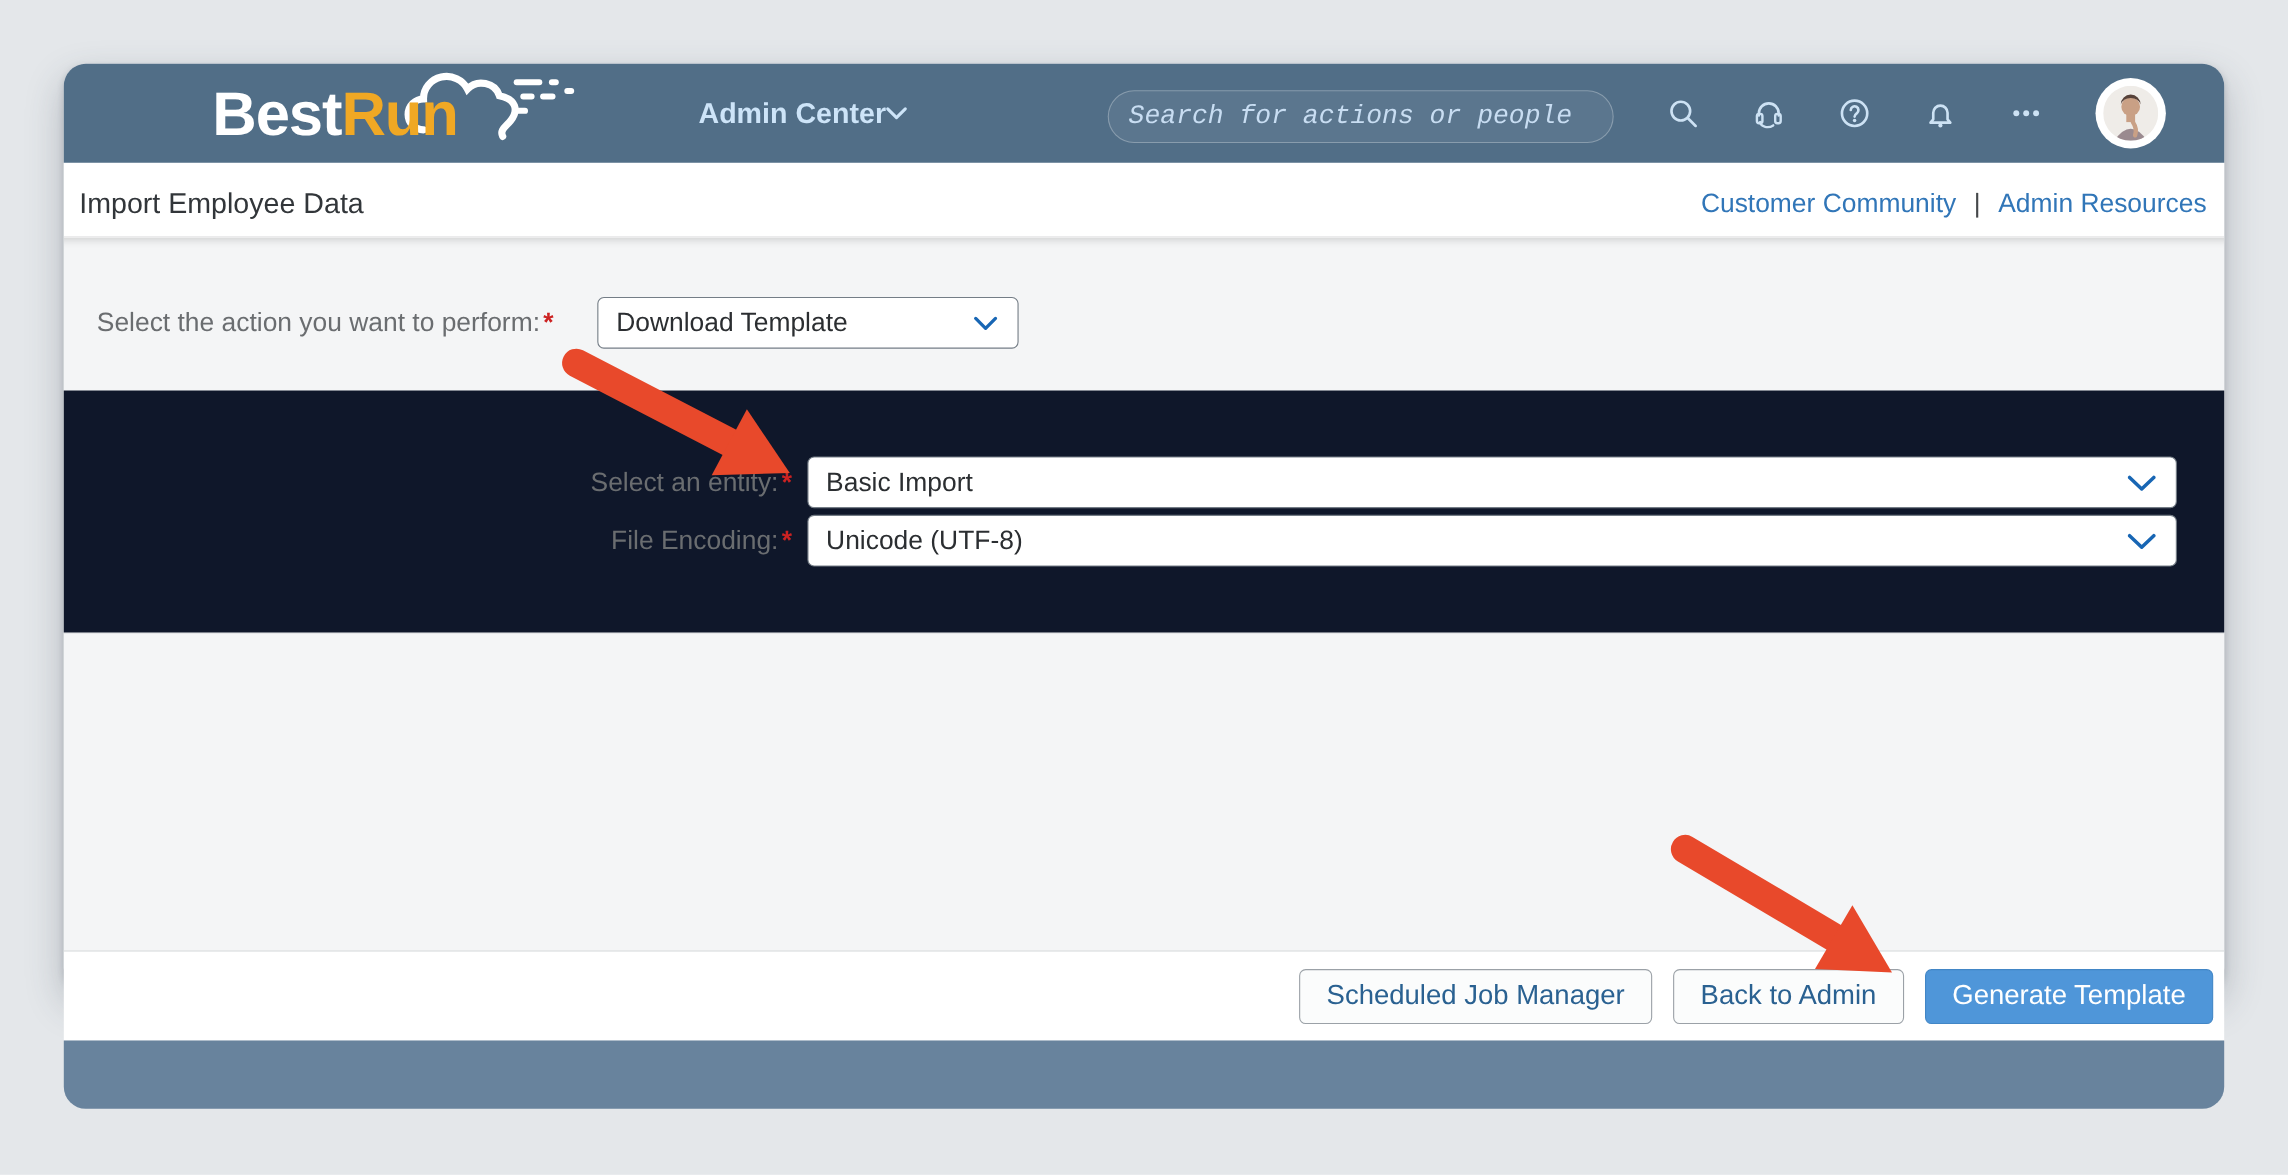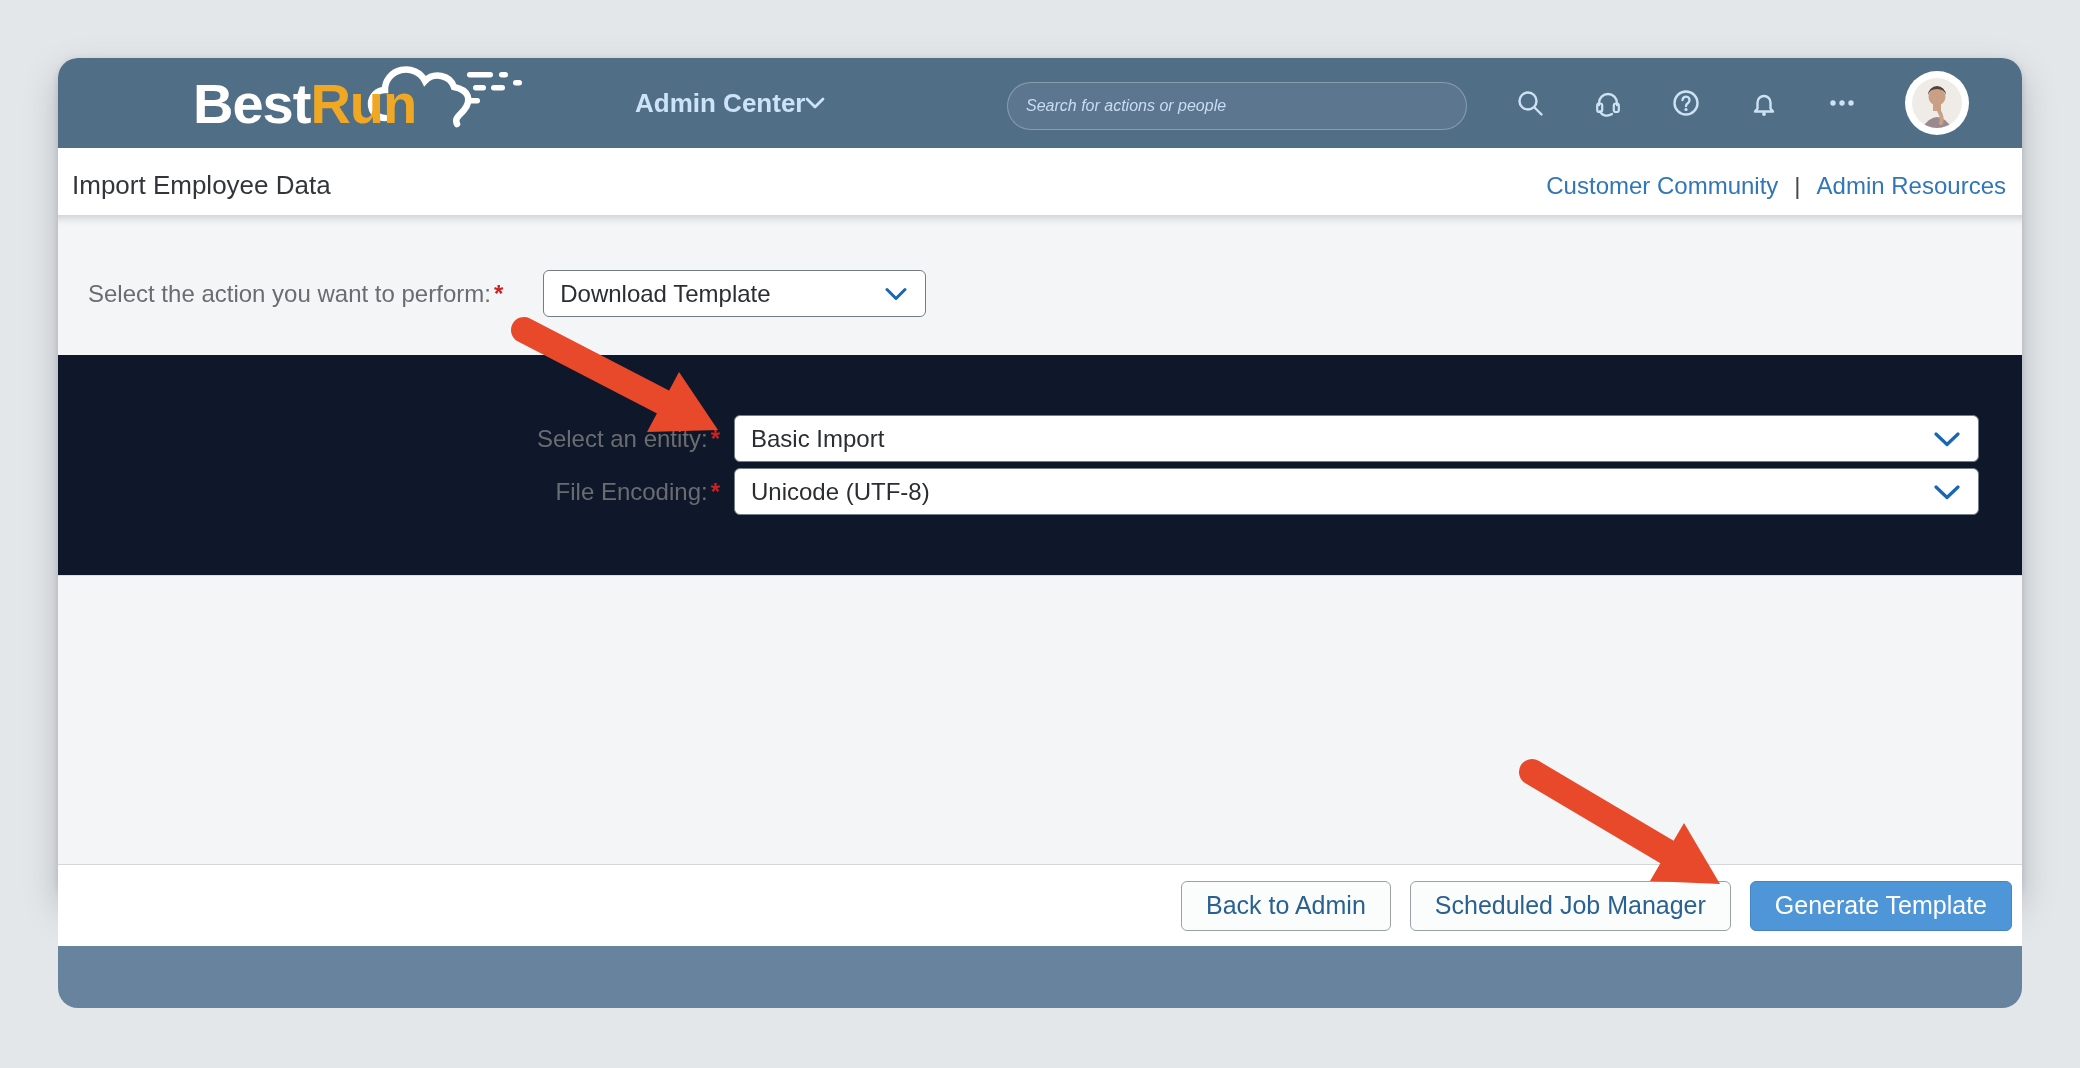--- a/index.html
+++ b/index.html
@@ -47,22 +47,22 @@
   }
   .search-box{
     position:absolute; left:949px; top:24px; width:460px; height:48px;
     border:1px solid rgba(255,255,255,.28);
     background:rgba(255,255,255,.06);
     border-radius:24px;
     display:flex; align-items:center; padding:0 18px;
   }
   .search-box input{
     width:100%; background:transparent; border:none; outline:none;
-    font-family:Liberation Sans, sans-serif;
-    font-size:16px; font-style:italic; color:#C8DDF2;
+    font-family:Liberation Mono, monospace;
+    font-size:24px; font-style:italic; color:#C8DDF2;
   }
   .search-box input::placeholder{color:#C8DDF2; opacity:1;}
   .header-icons{
     position:absolute; right:53px; top:0; height:90px;
     display:flex; align-items:center; gap:48px;
   }
   .hicon{width:30px; height:30px; display:block; cursor:pointer;}
   .avatar{
     width:64px; height:64px; border-radius:50%; background:#fff;
     display:flex; align-items:center; justify-content:center; cursor:pointer;
@@ -254,22 +254,22 @@
         <svg class="chev" width="26" height="16" viewBox="0 0 26 16">
           <polyline points="2,3 13,13.5 24,3" fill="none" stroke="#1866B4" stroke-width="3.2" stroke-linecap="round" stroke-linejoin="round"></polyline>
         </svg>
       </div>
     </div>
   </div>
 
   <div class="band-c"></div>
 
   <div class="footer-row">
+    <div class="btn btn-secondary">Scheduled Job Manager</div>
     <div class="btn btn-secondary">Back to Admin</div>
-    <div class="btn btn-secondary">Scheduled Job Manager</div>
     <div class="btn btn-primary">Generate Template</div>
   </div>
 
   <div class="footer-bar"></div>
 </div>
 
 <svg class="arrows">
   <g>
     <line x1="524" y1="330" x2="663" y2="402" stroke="#E8492B" stroke-width="26" stroke-linecap="round"></line>
     <polygon points="718,430 647,432 679,372" fill="#E8492B"></polygon>

